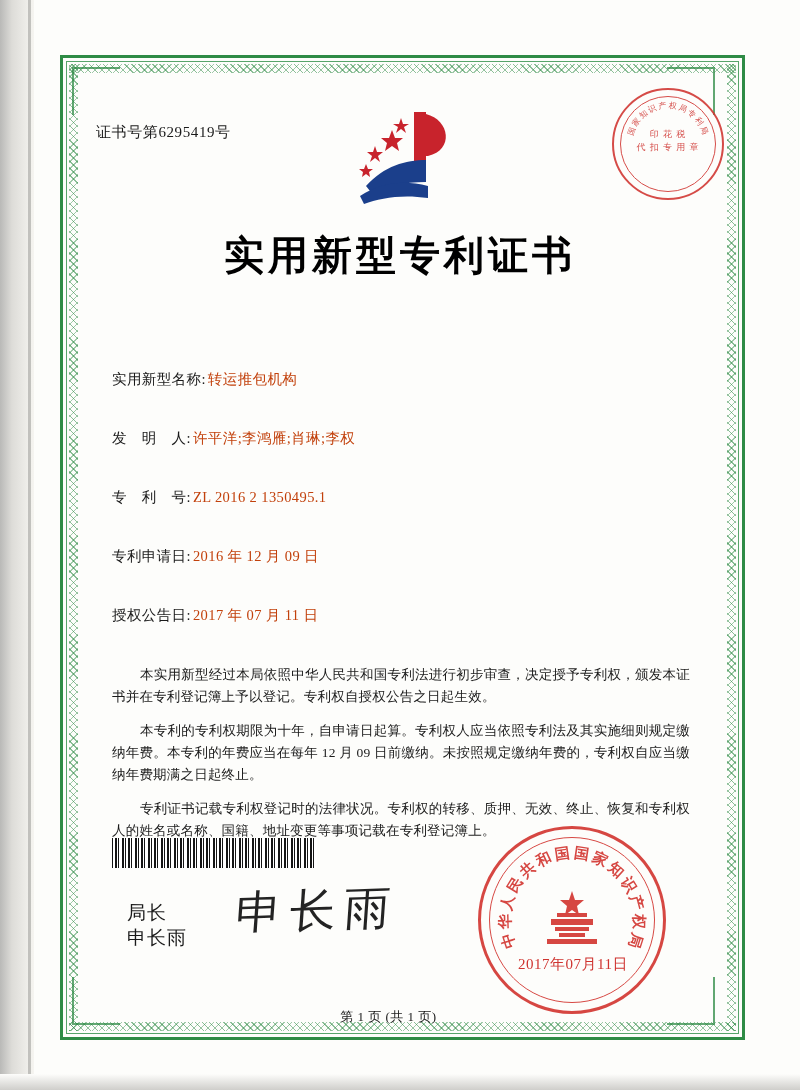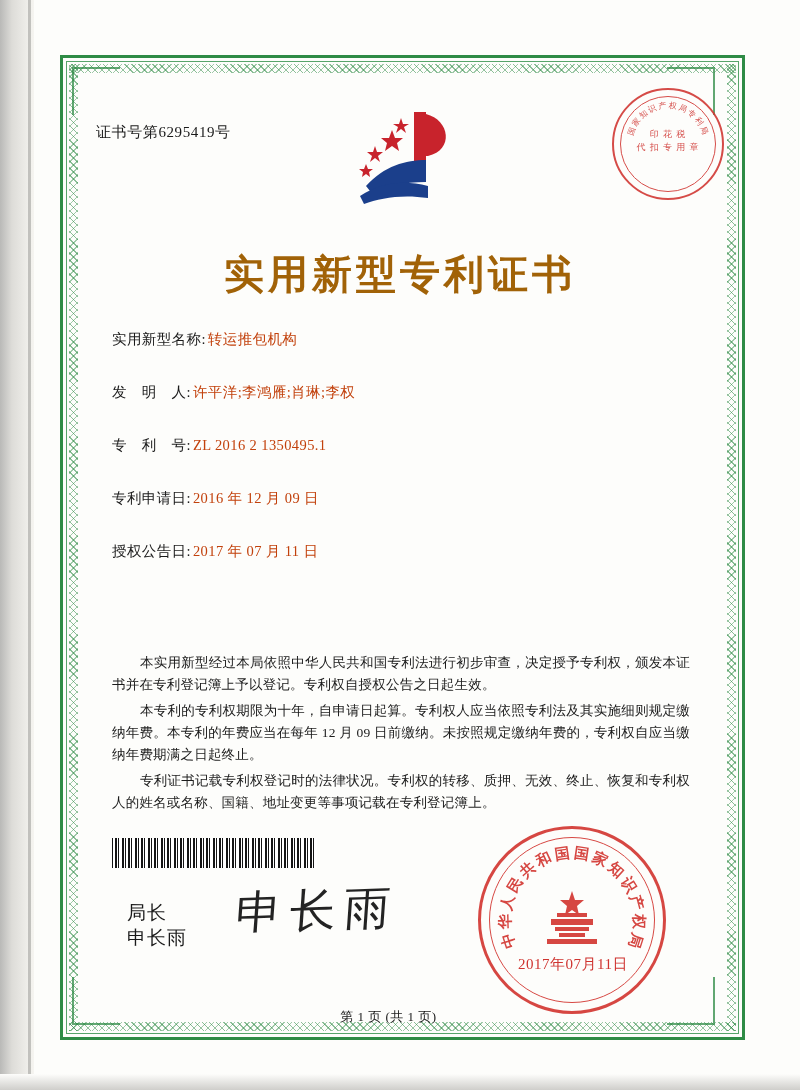--- a/index.html
+++ b/index.html
@@ -137,37 +137,37 @@
 
   .cert-title {
     position: absolute;
     left: 0; top: 228px;
     width: 800px;
     text-align: center;
     font-size: 40px;
     font-weight: bold;
     letter-spacing: 4px;
     font-family: "DejaVu Serif", "Liberation Serif", serif;
-    color: #a16207;
-    margin-top: 19px;
+    color: #000000;
   }
 
   
   .fields {
     position: absolute;
     left: 112px; top: 330px;
     width: 580px;
   }
   .field-row {
     display: flex;
     align-items: baseline;
     margin-bottom: 34px;
     font-size: 14.5px;
     letter-spacing: .4px;
     white-space: nowrap;
+    margin-top: 40px;
   }
   .field-label {
     color: #1a1a1a;
   }
   .field-value {
     color: #c2410c;
     margin-left: 2px;
   }
 
   
@@ -175,21 +175,21 @@
     position: absolute;
     left: 112px; top: 652px;
     width: 578px;
     font-size: 13.5px;
     line-height: 22px;
     letter-spacing: .2px;
     color: #1b1b1b;
     text-align: justify;
   }
   .body-text p {
-    margin: 0 0 4px 0;
+    margin: 12px 0 4px 0;
     text-indent: 28px;
   }
 
   
   .barcode {
     position: absolute;
     left: 112px; top: 838px;
     width: 205px; height: 30px;
     background-image: repeating-linear-gradient(
       to right,

